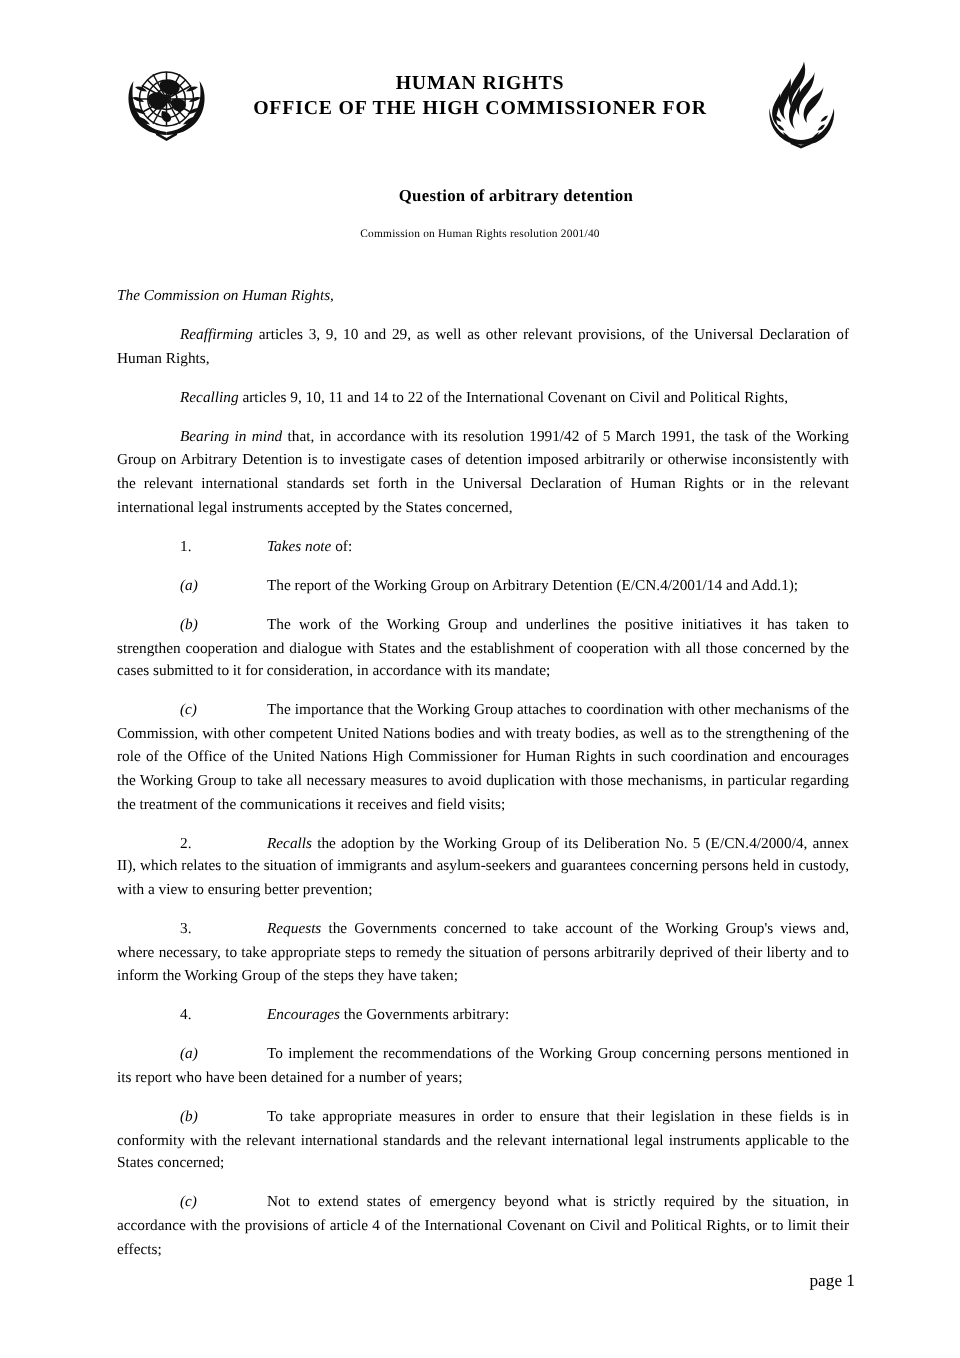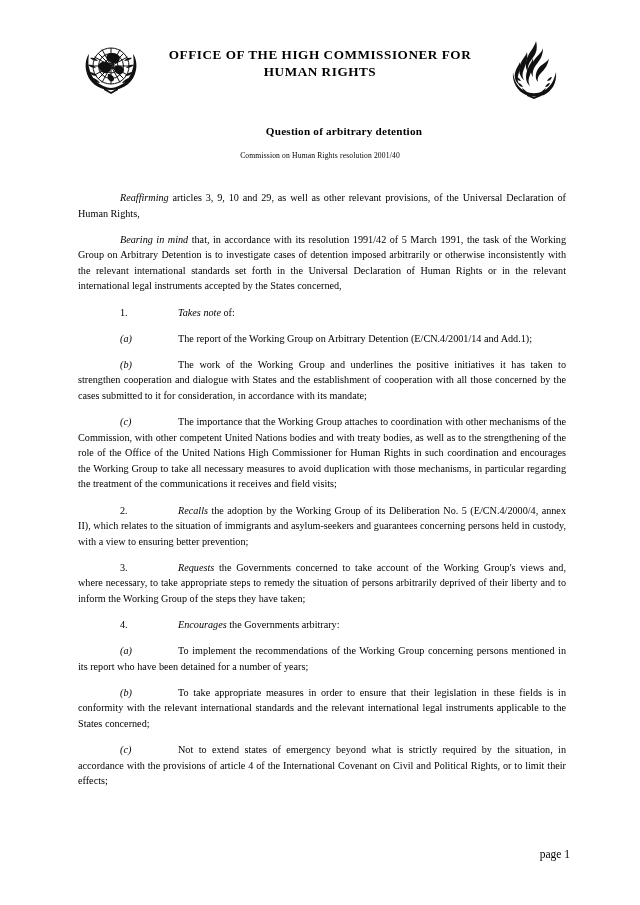--- a/index.html
+++ b/index.html
@@ -167,22 +167,22 @@
         <g fill="#111111">
           <path d="M28 16 C32 14 37 15 39 18 C41 21 39 24 36 25 C32 26 29 24 27 21 C26 19 26 17 28 16 Z"></path>
           <path d="M22 24 C26 23 30 25 31 28 C32 31 30 34 27 35 C23 36 20 33 19 30 C18 27 19 25 22 24 Z"></path>
           <path d="M36 28 C40 27 44 29 44 32 C44 35 41 37 38 36 C35 35 34 32 34 30 C34 29 35 28 36 28 Z"></path>
           <path d="M28 36 C31 36 34 38 34 41 C34 43 32 44 30 43 C28 42 27 39 28 36 Z"></path>
         </g>
       </svg>
     </span>
 
     <div class="org-title">
+      <div>HUMAN RIGHTS</div>
       <div>OFFICE OF THE HIGH COMMISSIONER  FOR</div>
-      <div>HUMAN RIGHTS</div>
     </div>
 
     <span class="logo-ohchr">
       <svg viewBox="0 0 58 62" width="58" height="62" aria-hidden="true">
         <g fill="#111111">
 
           <path d="M31 3 C33 11 31 16 27 21 C24 25 22 29 23 34 C20 30 20 24 23 18 C26 12 30 8 31 3 Z"></path>
           <path d="M38 10 C38 18 35 22 31 27 C28 31 27 35 28 39 C25 35 25 29 28 24 C31 18 37 15 38 10 Z"></path>
           <path d="M22 14 C23 21 21 26 19 31 C17 35 17 39 19 42 C15 39 13 33 15 27 C17 21 21 18 22 14 Z"></path>
           <path d="M44 20 C43 27 40 31 36 35 C33 38 32 41 33 44 C30 41 30 36 33 31 C36 26 43 24 44 20 Z"></path>
@@ -201,22 +201,24 @@
           <path d="M22 56 L29 59 L36 56 L36 58 L29 61 L22 58 Z"></path>
         </g>
       </svg>
     </span>
   </div>
 
   <div class="doc-title">Question of arbitrary detention</div>
   <div class="doc-subtitle">Commission on Human Rights resolution 2001/40</div>
 
   <div class="body-text">
+    <p class="para full-italic">The Commission on Human Rights,</p>
     <div>
         <p class="para indent"><span class="lead">Reaffirming</span><span> articles 3, 9, 10 and 29, as well as other relevant provisions, of the Universal Declaration of Human Rights,</span></p>
+        <p class="para indent"><span class="lead">Recalling</span><span> articles 9, 10, 11 and 14 to 22 of the International Covenant on Civil and Political Rights,</span></p>
         <p class="para indent"><span class="lead">Bearing in mind</span><span> that, in accordance with its resolution 1991/42 of 5 March 1991, the task of the Working Group on Arbitrary Detention is to investigate cases of detention imposed arbitrarily or otherwise inconsistently with the relevant international standards set forth in the Universal Declaration of Human Rights or in the relevant international legal instruments accepted by the States concerned,</span></p>
       </div>
     <div>
         <p class="para item"><span class="marker-num">1.</span><span class="tabgap"></span><span class="lead">Takes note</span><span> of:</span></p>
         <p class="para item"><span class="marker-num" style="font-style: italic;">(a)</span><span class="tabgap"></span><span>The report of the Working Group on Arbitrary Detention (E/CN.4/2001/14 and Add.1);</span></p>
         <p class="para item"><span class="marker-num" style="font-style: italic;">(b)</span><span class="tabgap"></span><span>The work of the Working Group and underlines the positive initiatives it has taken to strengthen cooperation and dialogue with States and the establishment of cooperation with all those concerned by the cases submitted to it for consideration, in accordance with its mandate;</span></p>
         <p class="para item"><span class="marker-num" style="font-style: italic;">(c)</span><span class="tabgap"></span><span>The importance that the Working Group attaches to coordination with other mechanisms of the Commission, with other competent United Nations bodies and with treaty bodies, as well as to the strengthening of the role of the Office of the United Nations High Commissioner for Human Rights in such coordination and encourages the Working Group to take all necessary measures to avoid duplication with those mechanisms, in particular regarding the treatment of the communications it receives and field visits;</span></p>
         <p class="para item"><span class="marker-num">2.</span><span class="tabgap"></span><span class="lead">Recalls</span><span> the adoption by the Working Group of its Deliberation No. 5 (E/CN.4/2000/4, annex II), which relates to the situation of immigrants and asylum-seekers and guarantees concerning persons held in custody, with a view to ensuring better prevention;</span></p>
         <p class="para item"><span class="marker-num">3.</span><span class="tabgap"></span><span class="lead">Requests</span><span> the Governments concerned to take account of the Working Group's views and, where necessary, to take appropriate steps to remedy the situation of persons arbitrarily deprived of their liberty and to inform the Working Group of the steps they have taken;</span></p>
         <p class="para item"><span class="marker-num">4.</span><span class="tabgap"></span><span class="lead">Encourages</span><span> the Governments arbitrary:</span></p>

